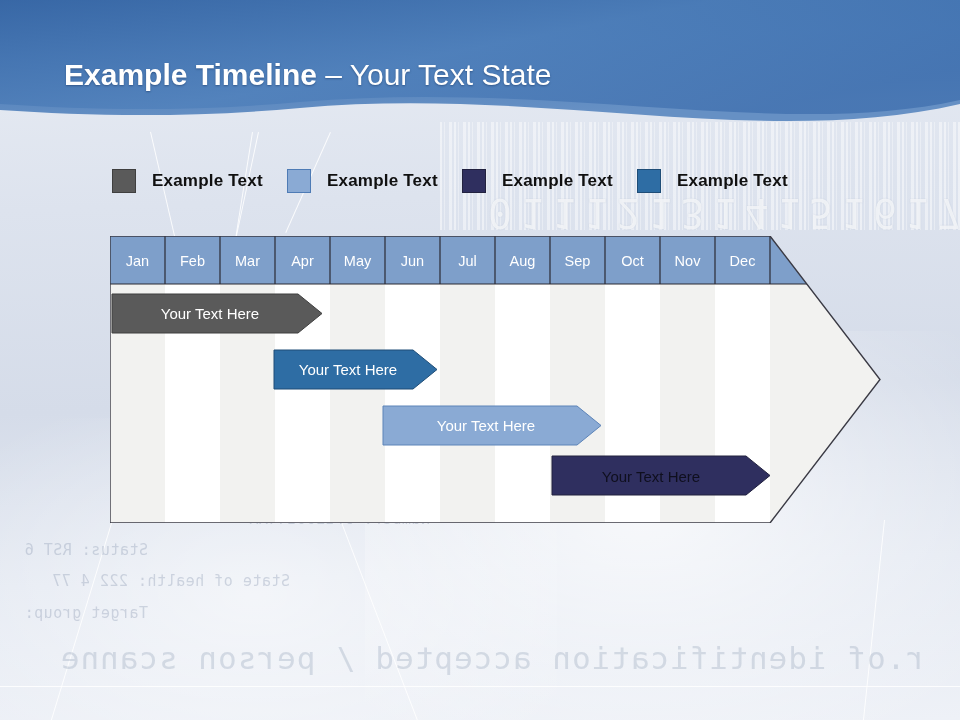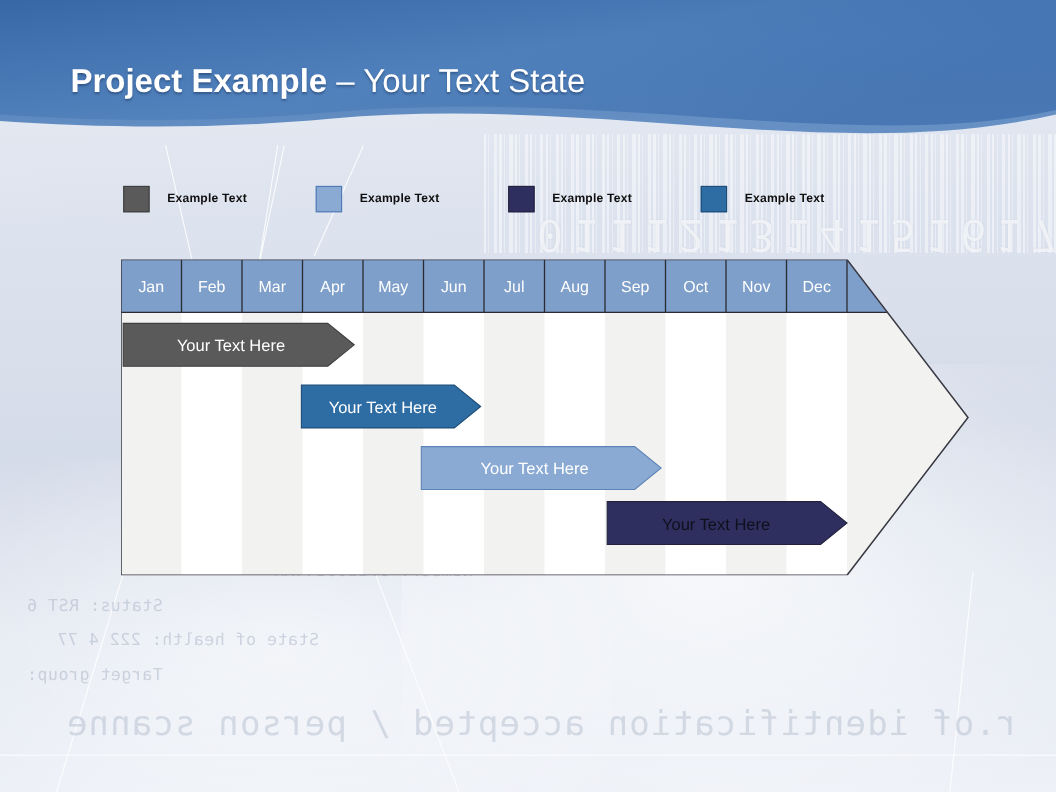--- a/index.html
+++ b/index.html
@@ -73,21 +73,21 @@
     text-shadow:0 1px 2px rgba(20,45,85,.45);
   }
   .title b{font-weight:bold;}
   .title span.reg{font-weight:normal;}
 
   
   .legend{position:absolute;left:112px;top:169px;width:720px;height:24px;}
   .legend-item{position:absolute;top:0;height:24px;display:flex;align-items:center;}
   .swatch{width:22px;height:22px;display:block;}
   .legend-label{
-    margin-left:16px;font-size:11px;font-weight:bold;color:#101010;
+    margin-left:16px;font-size:17px;font-weight:bold;color:#101010;
     white-space:nowrap;letter-spacing:.2px;
   }
 
   
   .chart{position:absolute;left:110px;top:236px;width:772px;height:287px;padding-left:48px;}
   .chart svg{position:absolute;left:0;top:0;}
 
   .month-label{
     font-family:"Liberation Sans",sans-serif;font-size:14.5px;fill:#ffffff;
   }
@@ -136,21 +136,21 @@
         </linearGradient>
         <linearGradient id="hdrGrad2" x1="0" y1="0" x2="1" y2="0.6">
           <stop offset="0%" stop-color="#3b6aa8"></stop>
           <stop offset="55%" stop-color="#4f80bb"></stop>
           <stop offset="100%" stop-color="#3f6fae"></stop>
         </linearGradient>
       </defs>
       <path d="M0,0 H960 V104 C760,150 540,86 300,108 C190,118 90,116 0,110 Z" fill="url(#hdrGrad)"></path>
       <path d="M0,0 H960 V100 C780,140 560,80 300,102 C190,112 90,110 0,104 Z" fill="url(#hdrGrad2)" opacity="0.75"></path>
     </svg>
-    <div class="title"><b>Project Example</b><span class="reg"> – Your Text State</span></div>
+    <div class="title"><b>Example Timeline</b><span class="reg"> – Your Text State</span></div>
   </div>
 
   <div class="legend">
     <div class="legend-item" style="left:0px;">
       <span class="swatch" style="background:#5a5a5a;border:1px solid #3f3f3f;"></span>
       <span class="legend-label">Example Text</span>
     </div>
     <div class="legend-item" style="left:175px;">
       <span class="swatch" style="background:#8aaad4;border:1px solid #4e7bb5;"></span>
       <span class="legend-label">Example Text</span>

